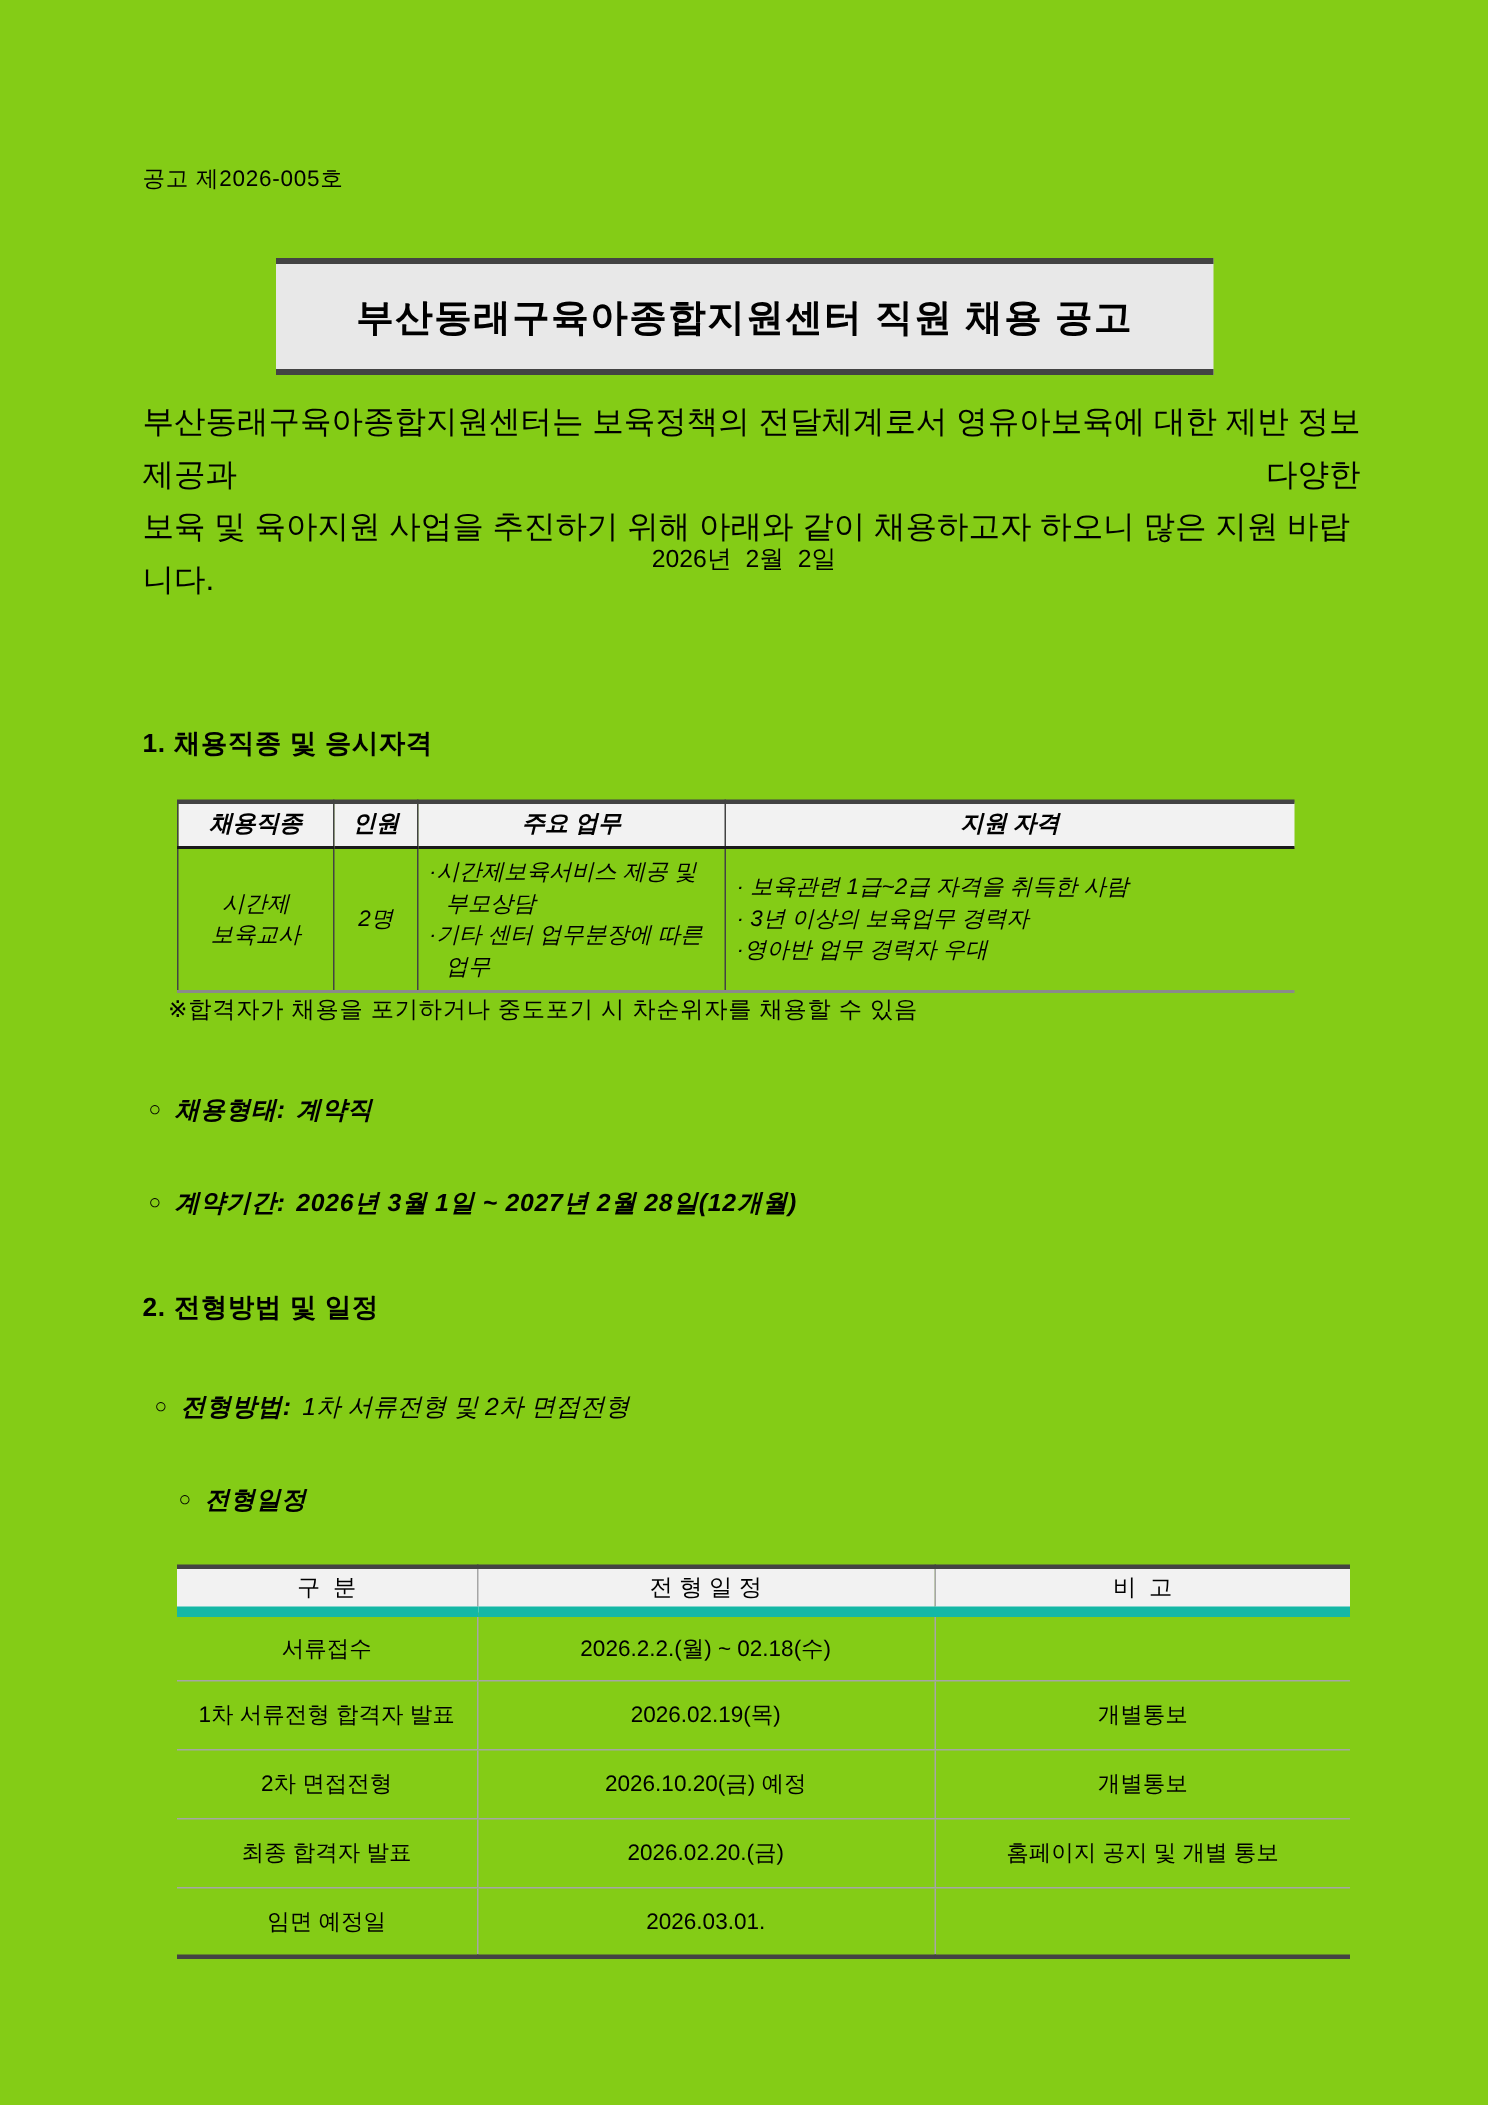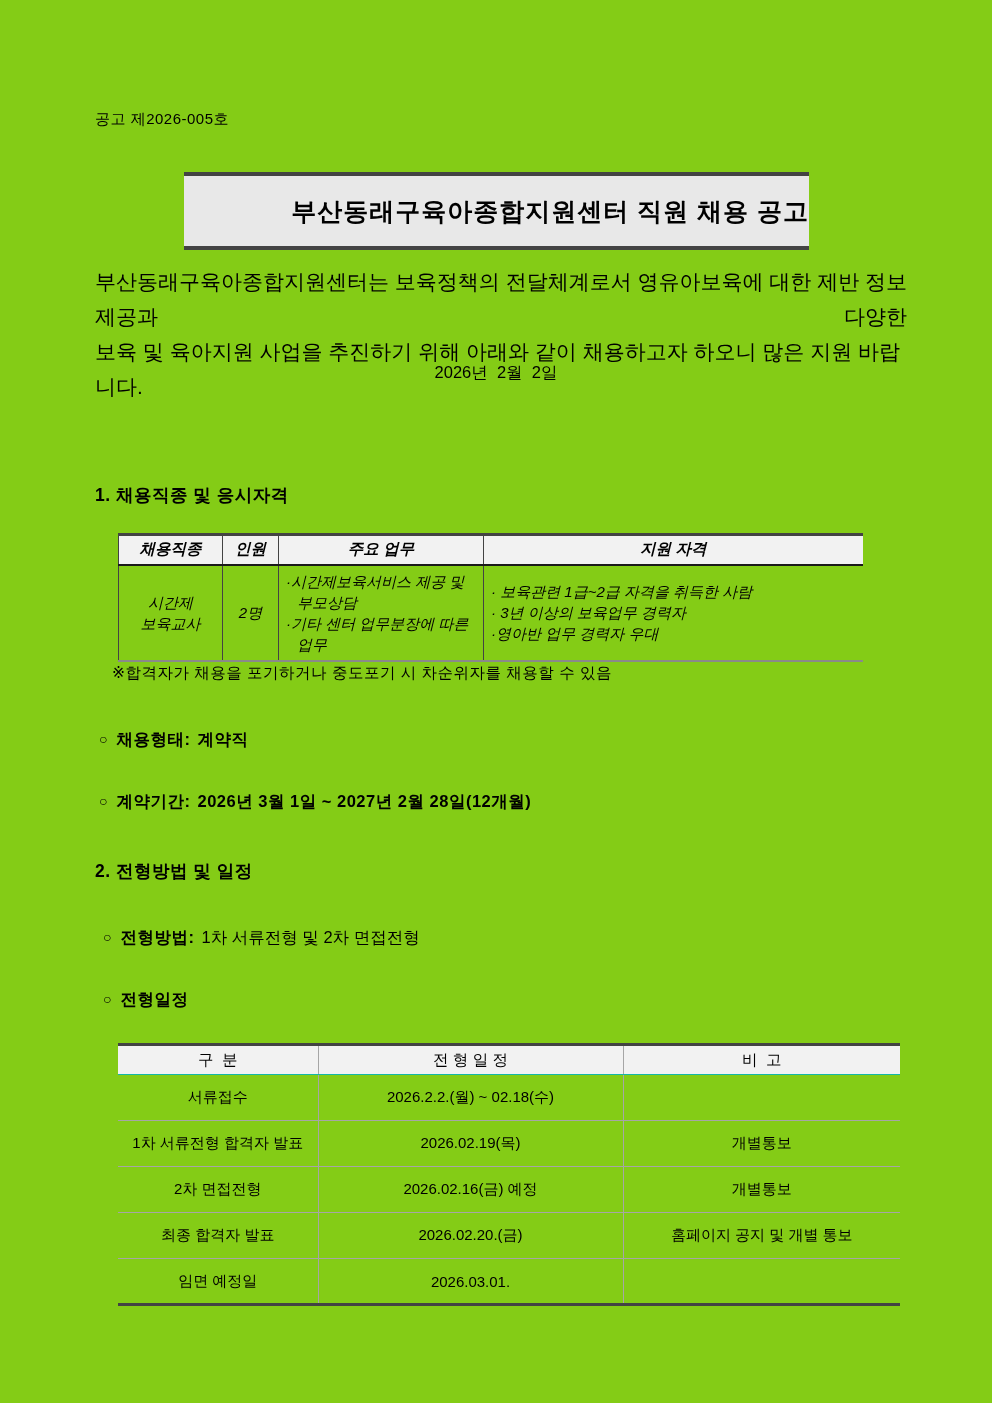--- a/index.html
+++ b/index.html
@@ -17,21 +17,21 @@
   }
   .abs { position:absolute; }
 
   .notice-no { left:95px; top:110px; font-size:15px; letter-spacing:0.5px; }
 
   .title-box {
     left:184px; top:172px; width:625px; height:78px;
     background:#e8e8e8;
     border-top:4px solid #434343;
     border-bottom:4px solid #434343;
-    display:flex; align-items:center; justify-content:flex-end;
+    display:flex; align-items:center; justify-content:center;
   }
   .title-box .title-text {
     font-size:25px; font-weight:bold; letter-spacing:1px;
   }
 
   .intro { left:95px; top:264px; width:812px; font-size:21px; line-height:35px; }
   .intro .l1 { text-align:justify; text-align-last:justify; }
   .intro .l2 { text-align:left; }
 
   .date-line { left:0; top:362px; width:992px; text-align:center; font-size:16.5px; white-space:pre-wrap; }
@@ -62,38 +62,38 @@
     vertical-align:middle;
     font-size:15px; line-height:21px;
     padding:5px 7px;
   }
   .t1 td:last-child { border-right:none; }
   .t1 .c-center { text-align:center; }
   .hang { padding-left:11px; text-indent:-11px; }
 
   .note-line { left:112px; top:663px; font-size:15.5px; letter-spacing:0.5px;text-align:right; }
 
-  .bullet-line { font-size:16.5px; }
+  .bullet-line { font-size:16.5px;font-style:italic; }
   .bullet-line .circ { font-size:14px; margin-right:9px; position:relative; top:-1px; }
   .b-bold { font-weight:bold; letter-spacing:0.5px; }
   .bl1 { left:99px; top:729px; }
   .bl2 { left:99px; top:791px; }
   .bl3 { left:103px; top:927px; }
-  .bl4 { left:103px; top:989px;text-align:center; }
+  .bl4 { left:119px; top:989px;text-align:center; }
   .lbl { margin-right:7px; }
 
   
   .t2 { left:118px; top:1043px; width:782px;
         border-top:3px solid #434343;
         border-bottom:3px solid #434343; }
   .t2 th {
     background:#f2f2f2;
     height:30px;
     font-size:15.5px; font-weight:normal;
-    border-bottom:1px solid #14b8a6;
+    border-bottom:7px solid #14b8a6;
     text-align:center; vertical-align:middle;
     white-space:pre-wrap;
   }
   .t2 td {
     height:46px;
     font-size:15px;
     border-bottom:1px solid #a6a6a6;
     text-align:center; vertical-align:middle;
   }
   .t2 tr:last-child td { border-bottom:none; }
@@ -194,21 +194,21 @@
         <td>2026.2.2.(월) ~ 02.18(수)</td>
         <td></td>
       </tr>
       <tr>
         <td>1차 서류전형 합격자 발표</td>
         <td>2026.02.19(목)</td>
         <td>개별통보</td>
       </tr>
       <tr>
         <td>2차 면접전형</td>
-        <td>2026.02.16(금) 예정</td>
+        <td>2026.10.20(금) 예정</td>
         <td>개별통보</td>
       </tr>
       <tr>
         <td>최종 합격자 발표</td>
         <td>2026.02.20.(금)</td>
         <td>홈페이지 공지 및 개별 통보</td>
       </tr>
       <tr>
         <td>임면 예정일</td>
         <td>2026.03.01.</td>

